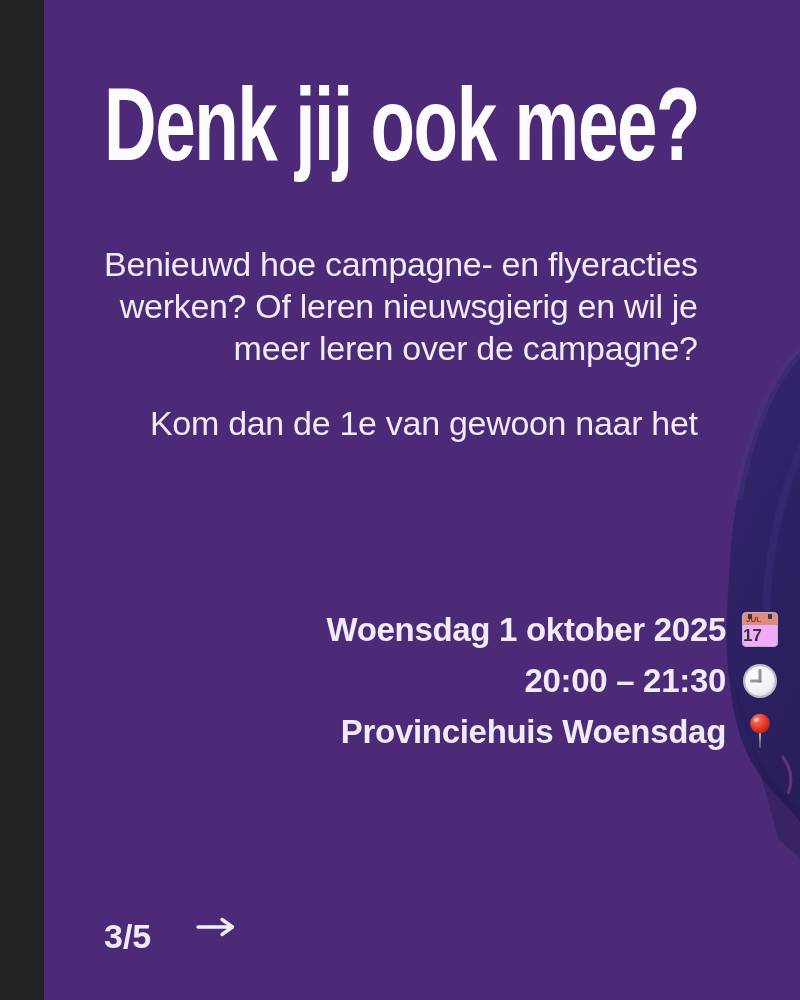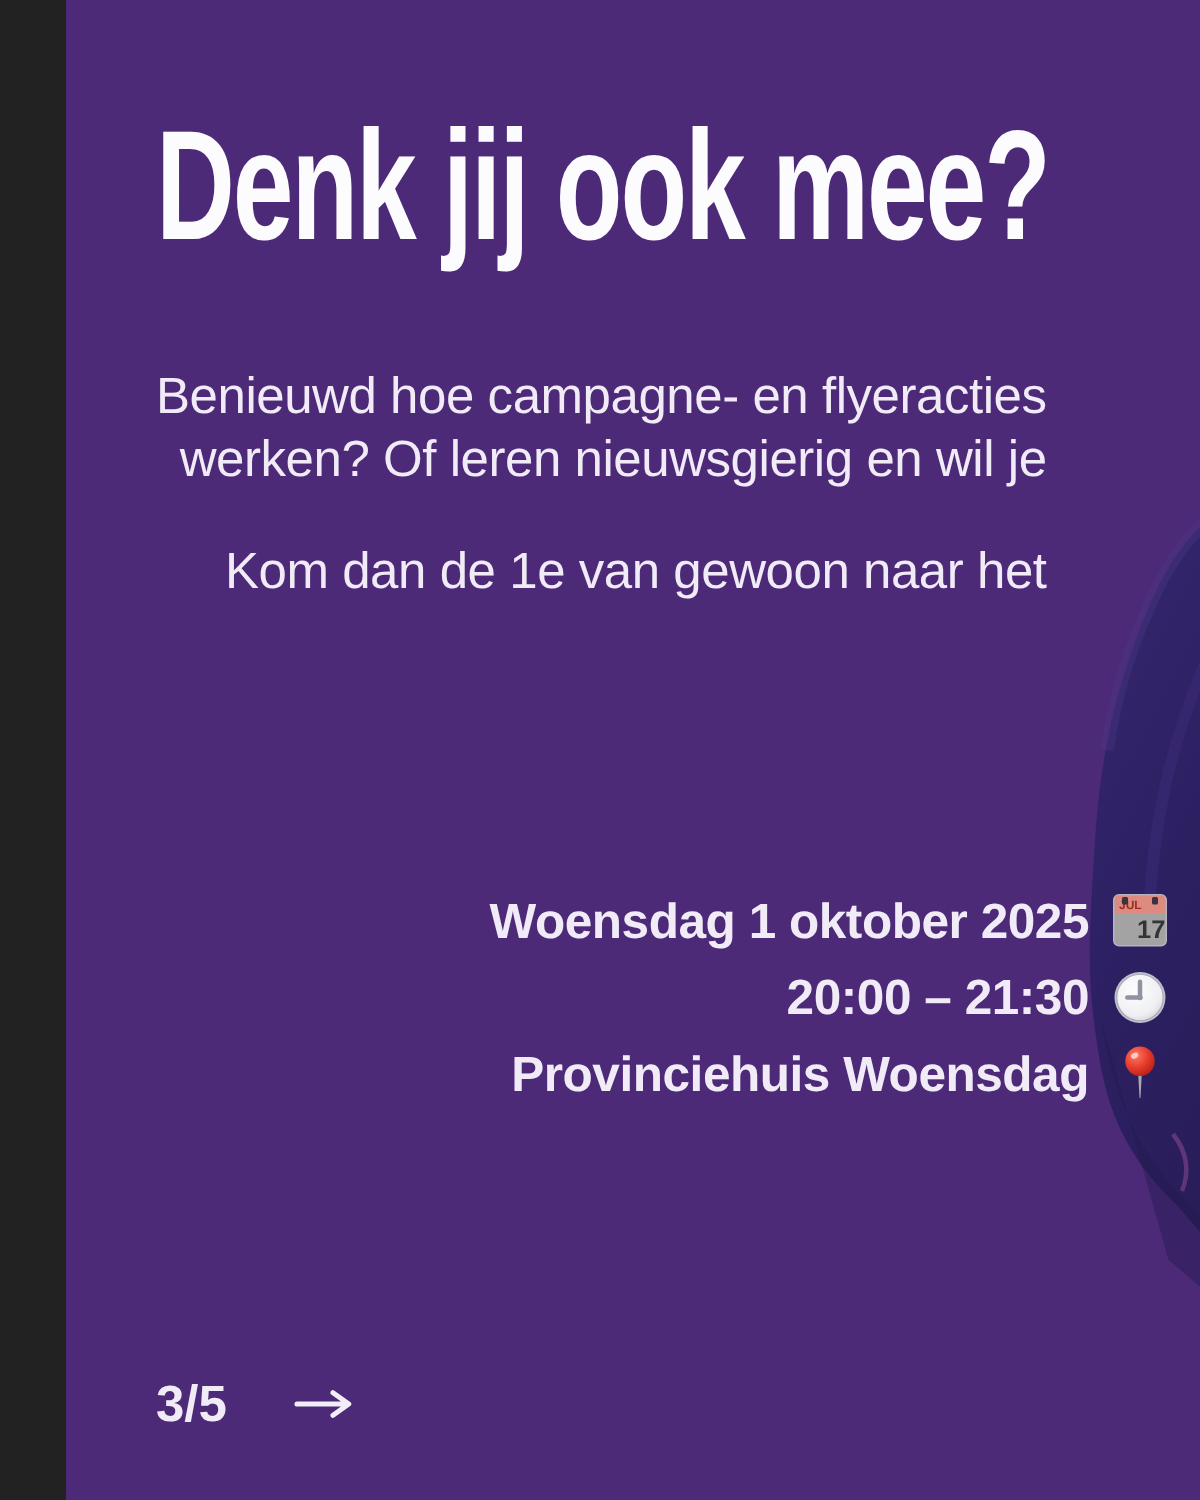--- a/index.html
+++ b/index.html
@@ -17,34 +17,34 @@
     position:absolute;left:60px;top:72px;margin:0;z-index:2;
     font-size:104px;line-height:1;font-weight:800;letter-spacing:-2px;
     color:var(--heading-text,#FCFBFE);
     transform:scaleX(0.70);transform-origin:left top;white-space:nowrap;
   }
   
   .copy{position:absolute;left:60px;top:243px;z-index:2;color:var(--body-text,#EFEAF6);text-align:right;}
   .copy .line{font-size:34px;line-height:42px;letter-spacing:-0.3px;font-weight:400;}
   .para2{margin-top:33px;}
   
-  .event{position:absolute;right:66px;top:588px;z-index:3;color:var(--body-text,#F2EEF8);}
+  .event{position:absolute;right:66px;top:604px;z-index:3;color:var(--body-text,#F2EEF8);}
   .event-row{display:flex;justify-content:flex-end;align-items:center;height:51px;}
   .event-row .txt{font-size:33px;font-weight:700;letter-spacing:-0.3px;white-space:nowrap;}
   .event-row .ic{width:36px;height:40px;margin-left:16px;display:flex;align-items:center;justify-content:center;flex:0 0 36px;}
   
-  .cal{width:48px;height:35px;background:#a3a3a3;border:1px solid #B9B2C2;border-radius:4px;overflow:hidden;box-sizing:border-box;}
+  .cal{width:48px;height:35px;background:#f0abfc;border:1px solid #B9B2C2;border-radius:4px;overflow:hidden;box-sizing:border-box;}
   .cal-top{position:relative;height:12px;background:#DC8B7E;display:flex;align-items:center;}
   .cal-top .mon{font-size:8px;font-weight:700;color:#9E2B23;padding-left:3px;letter-spacing:0;}
   .cal-top::before,.cal-top::after{content:"";position:absolute;top:1px;width:4px;height:5px;background:#3A3340;border-radius:1px;}
   .cal-top::before{left:5px;}
   .cal-top::after{right:5px;}
-  .cal-day{font-size:17px;font-weight:700;color:#33333A;text-align:right;line-height:21px;}
+  .cal-day{font-size:17px;font-weight:700;color:#33333A;text-align:left;line-height:21px;}
   
-  .pager{position:absolute;left:60px;top:916px;z-index:2;display:flex;align-items:center;gap:44px;color:var(--body-text,#F2EEF8);}
+  .pager{position:absolute;left:60px;top:916px;z-index:2;display:flex;align-items:flex-start;gap:44px;color:var(--body-text,#F2EEF8);}
   .pager .num{font-size:34px;font-weight:700;line-height:40px;}
   .pager svg{display:block;}
 </style>
 </head>
 <body>
 
 <div class="slide">
 
   <svg class="jacket" viewBox="0 0 180 620" aria-hidden="true">
     <defs>
@@ -61,20 +61,21 @@
     <path d="M70 400 C80 460 100 495 128 522 C150 543 168 572 178 600 L180 615 L115 560 Z" fill="#241A50" opacity="0.45"></path>
     <path d="M118 476 Q132 494 124 514" fill="none" stroke="#8A4A90" stroke-width="3" opacity="0.55"></path>
   </svg>
 
   <h1 class="title">Denk jij ook mee?</h1>
 
   <div class="copy">
     <div class="para1">
       <div class="line">Benieuwd hoe campagne- en flyeracties</div>
       <div class="line">werken? Of leren nieuwsgierig en wil je</div>
+      <div class="line">meer leren over de campagne?</div>
     </div>
     <div class="para2">
       <div class="line">Kom dan de 1e van gewoon naar het</div>
     </div>
   </div>
 
   <div class="event">
 
     <div class="event-row">
       <span class="txt">Woensdag 1 oktober 2025</span>

